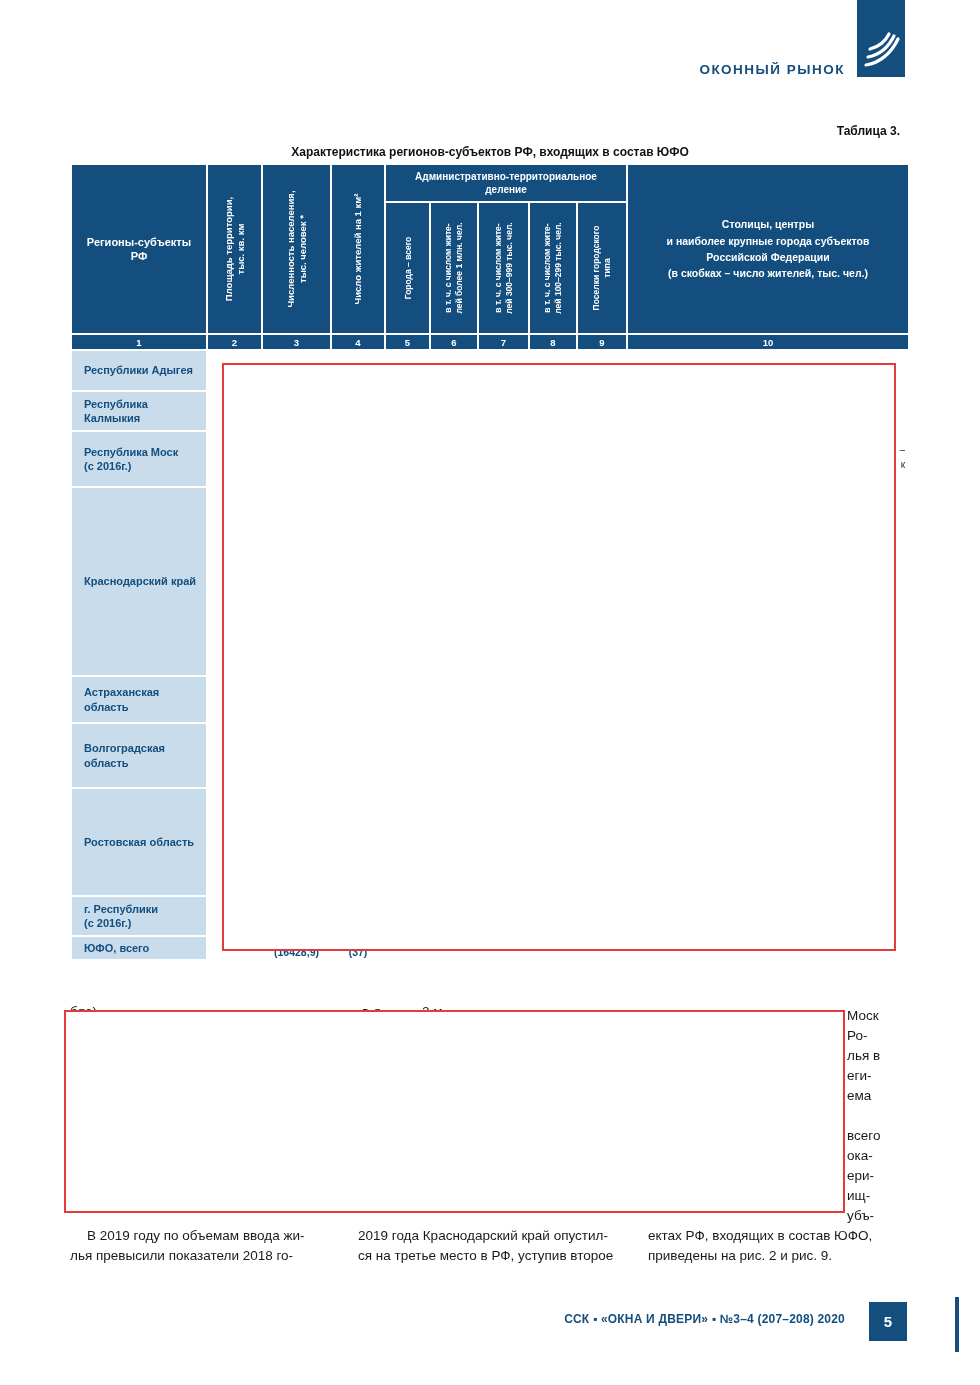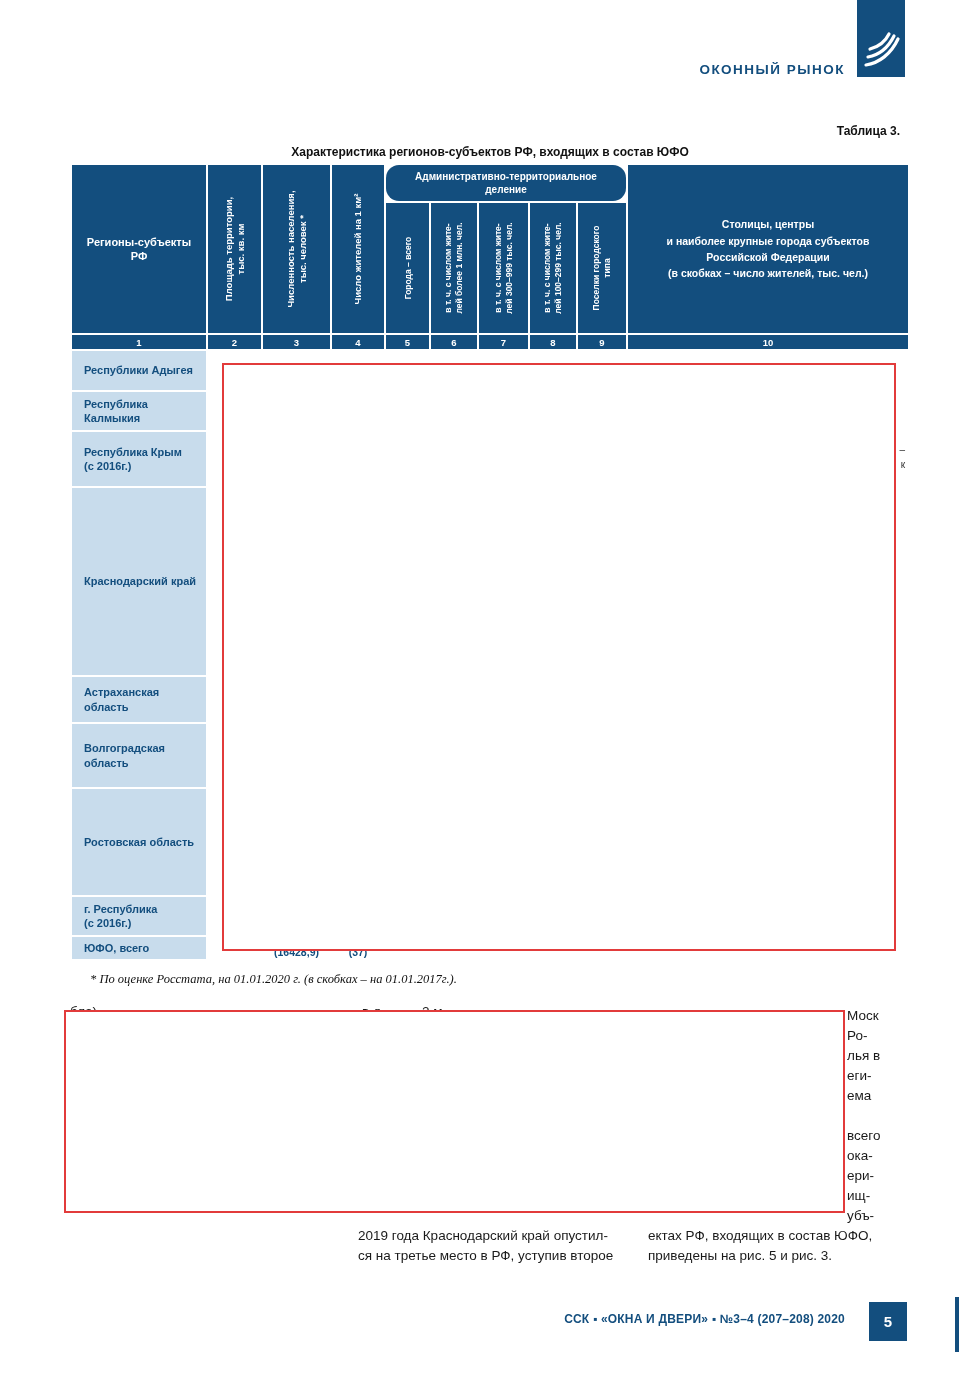--- a/index.html
+++ b/index.html
@@ -13,21 +13,21 @@
   
   .tbl-caption { position:absolute; right:80px; top:124px; font-size:12px; font-weight:bold; color:#111; }
   .tbl-title { position:absolute; left:70px; top:145px; width:840px; text-align:center; font-size:12px; font-weight:bold; color:#111; }
 
   
   .regions-table { position:absolute; left:70px; top:163px; width:840px; border-spacing:2px; table-layout:fixed; }
   .regions-table th, .regions-table td { padding:0; overflow:hidden; }
   .regions-table thead th { background:#134e7e; color:#fff; font-weight:bold; vertical-align:middle; text-align:center; }
   tr.h1 { height:36px; } tr.h2 { height:130px; } tr.hn { height:14px; }
   th.h-col1 { font-size:11px; line-height:1.3; padding:4px 8px; }
-  th.group { font-size:10px; line-height:1.3;border-radius:13px; }
+  th.group { font-size:10px; line-height:1.3; }
   th.h-col10 { font-size:10.5px; line-height:1.55; padding:0 10px; }
   tr.hn th { font-size:9.5px; }
   .pre { white-space:pre-line; }
   th.rot { position:relative; }
   .vtxt { position:absolute; left:50%; top:50%; transform:translate(-50%,-50%) rotate(-90deg);
           text-align:center; line-height:1.25; white-space:pre-line; font-weight:bold; color:#fff; }
   .vtxt.tall { width:158px; font-size:9.5px; }
   .vtxt.short { width:122px; font-size:8.5px; }
 
   td.region { background:#c8dcec; color:#134e7e; font-weight:bold; font-size:11px; text-align:left;
@@ -150,21 +150,21 @@
     <tbody>
       <tr style="height:39px">
         <td class="region">Республики Адыгея</td>
         <td class="blank" colspan="9"></td>
       </tr>
       <tr style="height:38px">
         <td class="region">Республика Калмыкия</td>
         <td class="blank" colspan="9"></td>
       </tr>
       <tr style="height:54px">
-        <td class="region">Республика Крым
+        <td class="region">Республика Моск
 (с 2016г.)</td>
         <td class="blank" colspan="8"></td>
         <td class="frag-right">
           <div>–</div>
           <div>к</div>
         </td>
       </tr>
       <tr style="height:187px">
         <td class="region">Краснодарский край</td>
         <td class="blank" colspan="9"></td>
@@ -176,64 +176,67 @@
       <tr style="height:63px">
         <td class="region">Волгоградская
 область</td>
         <td class="blank" colspan="9"></td>
       </tr>
       <tr style="height:106px">
         <td class="region">Ростовская область</td>
         <td class="blank" colspan="9"></td>
       </tr>
       <tr style="height:38px">
-        <td class="region">г. Республика
+        <td class="region">г. Республики
 (с 2016г.)</td>
         <td class="blank" colspan="9"></td>
       </tr>
       <tr style="height:22px">
         <td class="region">ЮФО, всего</td>
         <td class="blank"></td>
         <td class="frag-num">(16428,9)</td>
         <td class="frag-num">(37)</td>
         <td class="blank" colspan="6"></td>
       </tr>
     </tbody>
   </table>
 
   <div class="redact redact-table"></div>
 
-  <div class="footnote">* По оценке Росстата, на 01.01.2020 г. (в скобках – на 01.01.2017г.).</div>
 
   <div class="article">
     <span class="frag" style="left:0">бла)</span>
     <span class="frag" style="left:292px">в д</span>
     <span class="frag" style="left:352px">2 м</span>
 
     <div class="col3frags">
       <div class="fl">Моск</div>
       <div class="fl">Ро-</div>
       <div class="fl">лья в</div>
       <div class="fl">еги-</div>
       <div class="fl">ема</div>
       <div class="fl"></div>
       <div class="fl">всего</div>
       <div class="fl">ока-</div>
       <div class="fl">ери-</div>
       <div class="fl">ищ-</div>
       <div class="fl">убъ-</div>
     </div>
 
+    <div class="acol" style="left:0">
+      <div class="line indent">В 2019 году по объемам ввода жи-</div>
+      <div class="line">лья превысили показатели 2018 го-</div>
+    </div>
     <div class="acol" style="left:288px">
       <div class="line">2019 года Краснодарский край опустил-</div>
       <div class="line">ся на третье место в РФ, уступив второе</div>
     </div>
     <div class="acol" style="left:578px">
       <div class="line">ектах РФ, входящих в состав ЮФО,</div>
-      <div class="line">приведены на рис. 5 и рис. 3.</div>
+      <div class="line">приведены на рис. 2 и рис. 9.</div>
     </div>
   </div>
 
   <div class="redact redact-text"></div>
 
   <div class="footer-line">ССК ▪ «ОКНА И ДВЕРИ» ▪ №3–4 (207–208) 2020</div>
   <div class="pagenum">5</div>
   <div class="edgebar"></div>
 
 </div>

